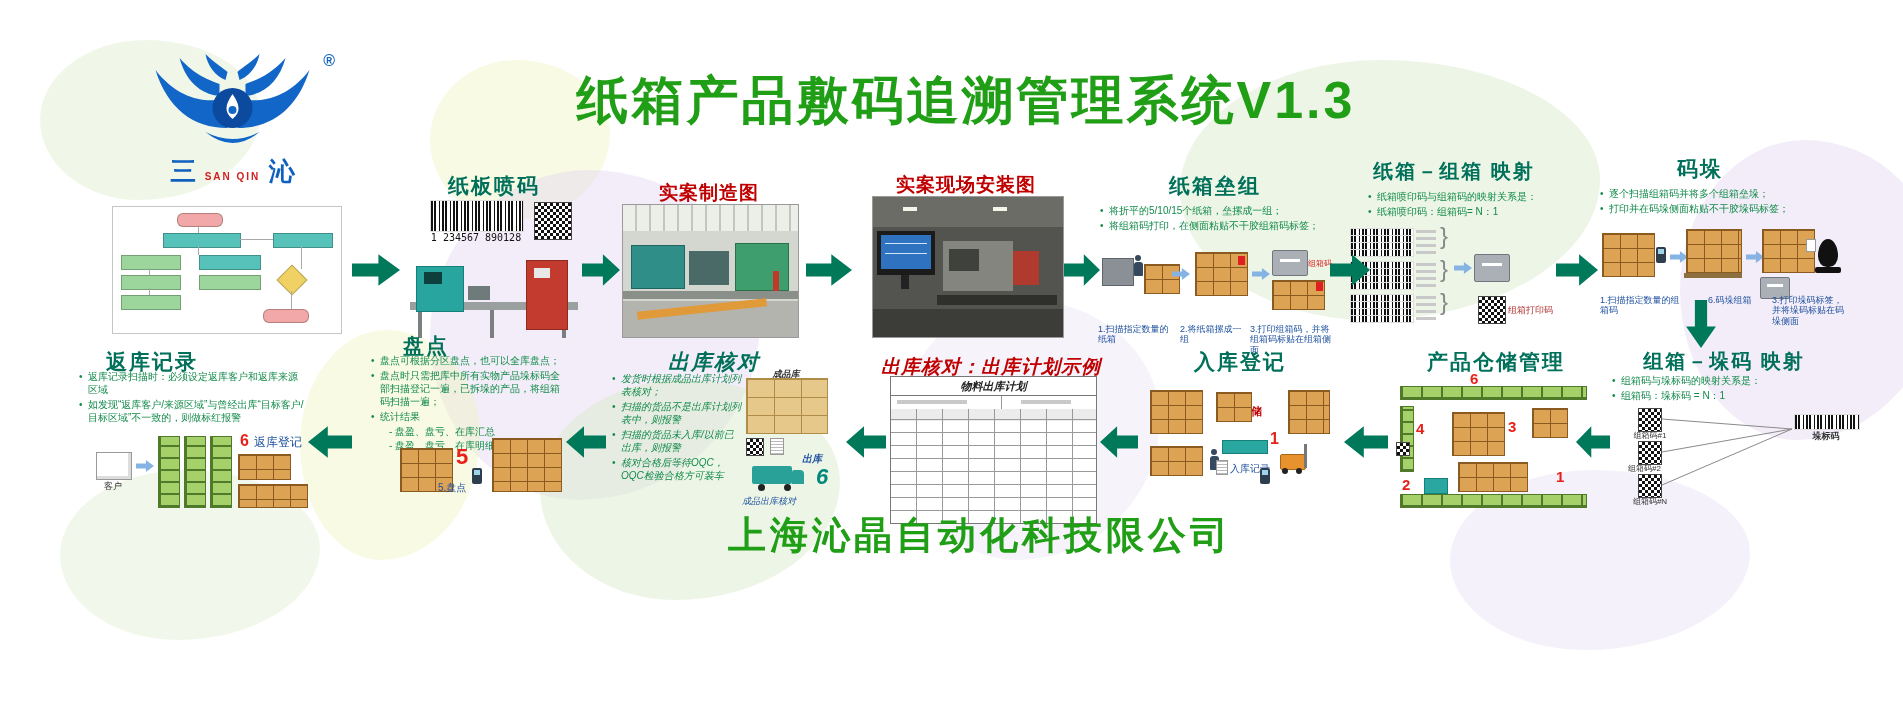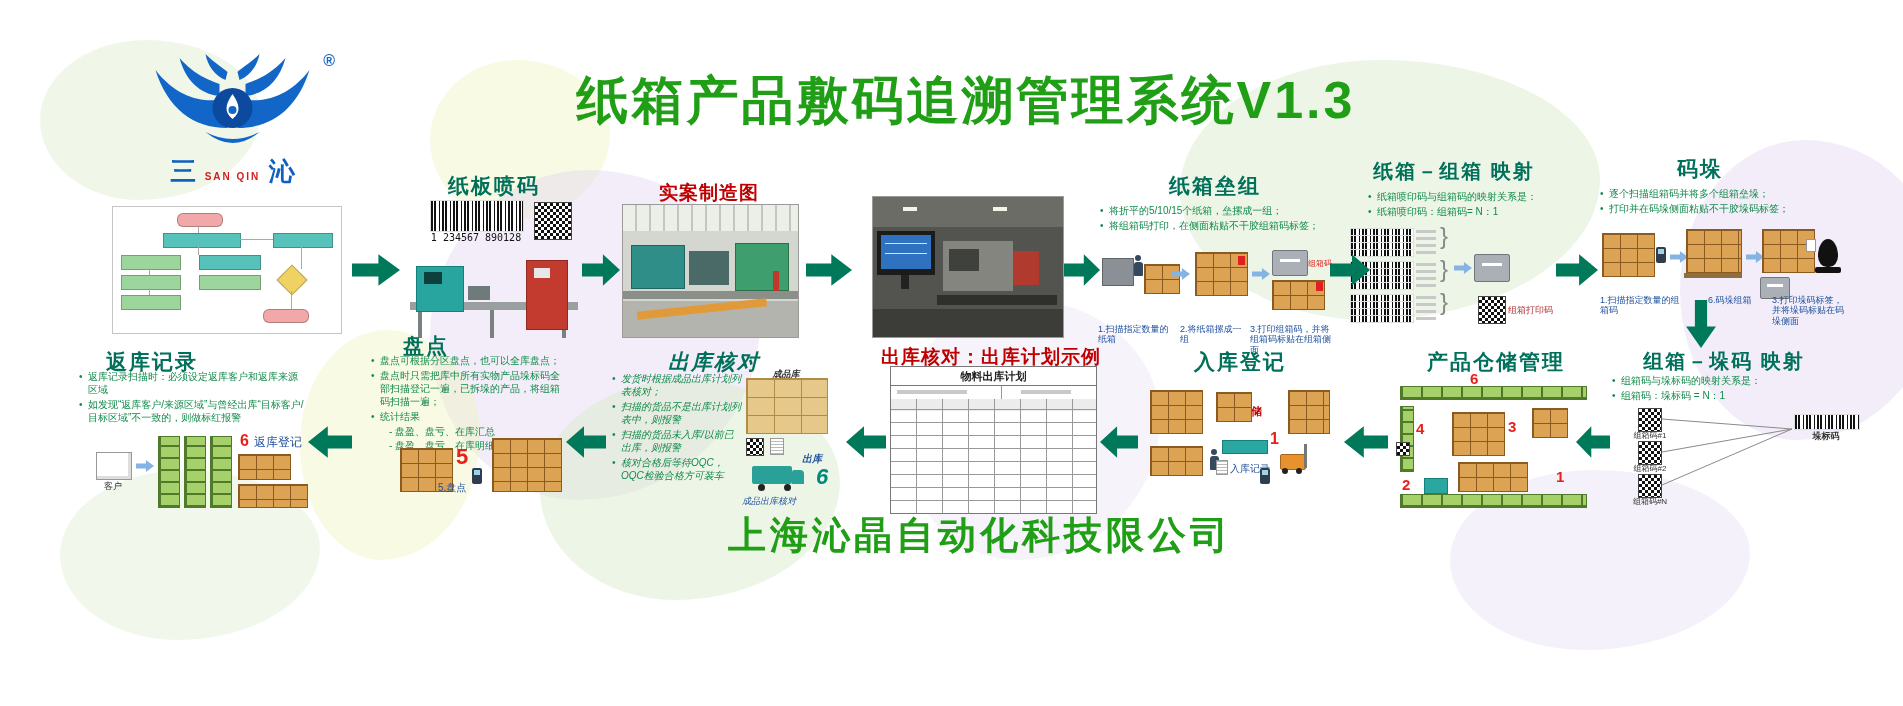--- a/index.html
+++ b/index.html
@@ -148,20 +148,21 @@
       <div class="abs" style="left:66px;top:46px;width:40px;height:34px;background:#4a6a68;"></div>
       <div class="abs" style="left:112px;top:38px;width:52px;height:46px;background:#3f9e6e;border:1px solid #2a7049;"></div>
       <div class="abs" style="left:0;top:86px;width:175px;height:8px;background:#8a8f8a;"></div>
       <div class="abs" style="left:0;top:96px;width:175px;height:36px;background:#b4b4ae;"></div>
       <div class="abs" style="left:14px;top:100px;width:130px;height:8px;background:#e09a3a;transform:rotate(-6deg);"></div>
       <div class="abs" style="left:150px;top:66px;width:6px;height:20px;background:#c0392b;"></div>
     </div>
   </div>
 
   <div class="abs" style="left:846px;top:172px;width:240px;height:170px;">
+    <div class="sec-label red" style="left:0;top:0;width:240px;">实案现场安装图</div>
     <div class="photo" style="left:26px;top:24px;width:190px;height:140px;background:#53544f;">
       <div class="abs" style="left:0;top:0;width:190px;height:30px;background:#6b6c66;"></div>
       <div class="abs" style="left:30px;top:10px;width:14px;height:4px;background:#f4f4e8;"></div>
       <div class="abs" style="left:120px;top:10px;width:14px;height:4px;background:#f4f4e8;"></div>
       <div class="abs" style="left:4px;top:34px;width:58px;height:44px;background:#1b1b1b;"></div>
       <div class="abs" style="left:8px;top:38px;width:50px;height:34px;background:#2f73c0;"></div>
       <div class="abs" style="left:12px;top:46px;width:42px;height:1px;background:#cfe3f6;"></div>
       <div class="abs" style="left:12px;top:56px;width:42px;height:1px;background:#cfe3f6;"></div>
       <div class="abs" style="left:28px;top:78px;width:8px;height:14px;background:#222;"></div>
       <div class="abs" style="left:70px;top:44px;width:70px;height:50px;background:#83857e;"></div>
@@ -265,21 +266,21 @@
 
   <div class="abs" style="left:1604px;top:348px;width:266px;height:162px;">
     <div class="sec-label" style="left:0;top:0;width:240px;font-size:20px;">组箱－垛码 映射</div>
     <div class="bullets" style="left:8px;top:26px;width:260px;">
       <div class="bullet">组箱码与垛标码的映射关系是：</div>
       <div class="bullet">组箱码：垛标码 = N：1</div>
     </div>
     <div class="qr" style="left:34px;top:60px;width:22px;height:22px;"></div>
     <div class="smalltext" style="left:24px;top:84px;width:44px;text-align:center;">组箱码#1</div>
     <div class="qr" style="left:34px;top:93px;width:22px;height:22px;"></div>
-    <div class="smalltext" style="left:24px;top:117px;width:44px;text-align:center;">组箱码#2</div>
+    <div class="smalltext" style="left:24px;top:117px;width:44px;">组箱码#2</div>
     <div class="qr" style="left:34px;top:126px;width:22px;height:22px;"></div>
     <div class="smalltext" style="left:24px;top:150px;width:44px;text-align:center;">组箱码#N</div>
     <svg style="position:absolute;left:58px;top:62px;" width="136" height="92">
       <line x1="0" y1="9" x2="130" y2="19" stroke="#8a8a8a" stroke-width="1"></line>
       <line x1="0" y1="42" x2="130" y2="19" stroke="#8a8a8a" stroke-width="1"></line>
       <line x1="0" y1="75" x2="130" y2="19" stroke="#8a8a8a" stroke-width="1"></line>
     </svg>
     <div class="barcode" style="left:190px;top:66px;width:64px;height:14px;"></div>
     <div class="abs" style="left:190px;top:82px;width:64px;text-align:center;font-size:9px;font-weight:bold;color:#333;">垛标码</div>
   </div>
@@ -313,21 +314,21 @@
     <div class="rednum" style="left:130px;top:82px;font-size:16px;">1</div>
     <div class="wlabel" style="left:76px;top:112px;width:10px;height:13px;background-image:repeating-linear-gradient(0deg,#bbb 0 1px,transparent 1px 3px);"></div>
     <div class="abs" style="left:90px;top:114px;width:70px;color:#1d4f9e;font-size:10px;">入库记录</div>
     <div class="abs" style="left:140px;top:106px;width:24px;height:14px;background:#e8922e;border:1px solid #a8661a;border-radius:2px;"></div>
     <div class="abs" style="left:164px;top:96px;width:3px;height:24px;background:#777;"></div>
     <div class="abs" style="left:142px;top:120px;width:6px;height:6px;background:#222;border-radius:50%;"></div>
     <div class="abs" style="left:156px;top:120px;width:6px;height:6px;background:#222;border-radius:50%;"></div>
     <div class="scan" style="left:120px;top:120px;"></div>
   </div>
 
-  <div class="abs" style="left:861px;top:344px;width:260px;height:170px;">
+  <div class="abs" style="left:861px;top:354px;width:260px;height:170px;font-style:italic;">
     <div class="sec-label red" style="left:0;top:0;width:260px;">出库核对：出库计划示例</div>
     <div class="tbl" style="left:29px;top:22px;width:205px;height:146px;">
       <div class="tbl-title">物料出库计划</div>
       <div class="tbl-sub">
         <span class="bar" style="left:6px;width:70px;"></span>
         <span class="bar" style="left:130px;width:50px;"></span>
         <span class="abs" style="left:110px;top:0;width:1px;height:13px;background:#999;"></span>
       </div>
       <div class="tbl-head"></div>
       <div class="tbl-grid"></div>

